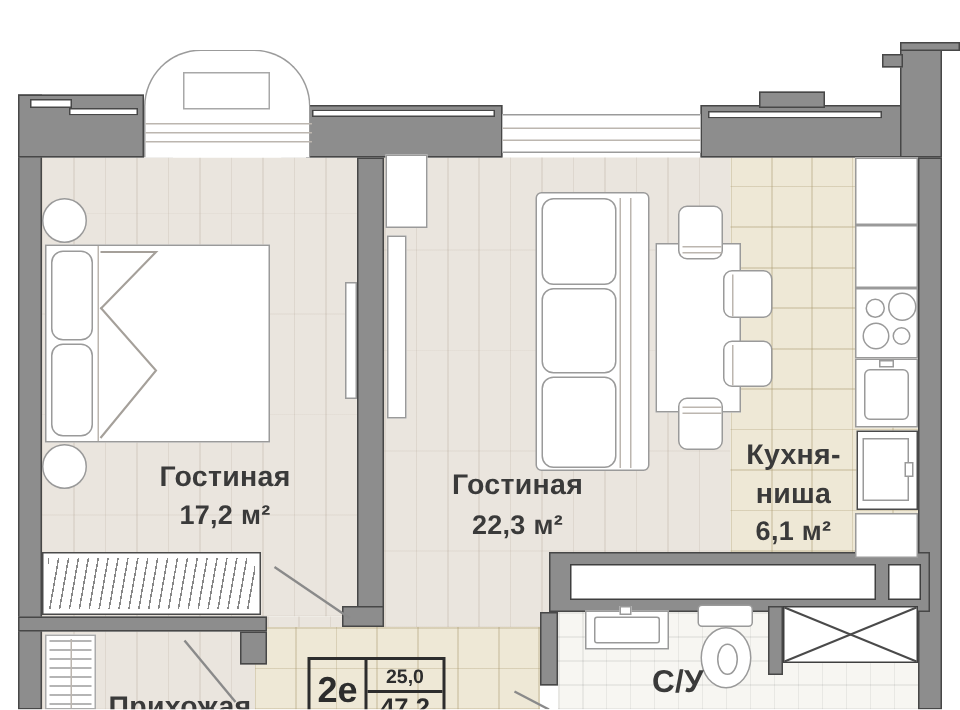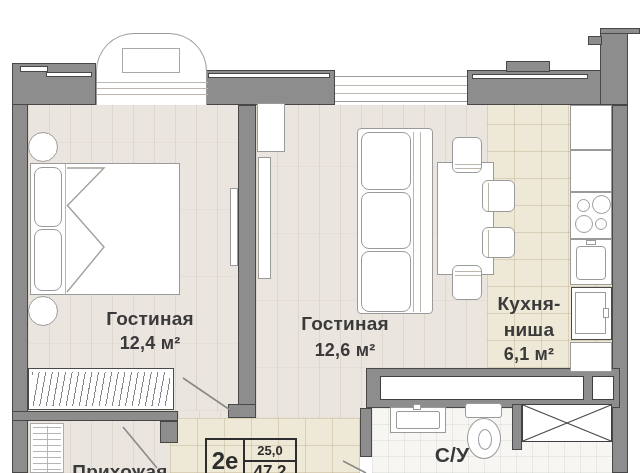--- a/index.html
+++ b/index.html
@@ -174,24 +174,24 @@
     <path d="M67,168 L104,168 L67,206" fill="none" stroke="#a5a09a" stroke-width="1.4"></path>
     <path d="M67,205 L104,247 L67,292" fill="none" stroke="#a5a09a" stroke-width="1.4"></path>
     <line x1="183" y1="378" x2="233" y2="412" stroke="#8a8a8a" stroke-width="1.6"></line>
     <line x1="123" y1="427" x2="157" y2="468" stroke="#8a8a8a" stroke-width="1.6"></line>
     <line x1="343" y1="461" x2="366" y2="473" stroke="#8a8a8a" stroke-width="1.6"></line>
     <line x1="523" y1="405" x2="611" y2="441" stroke="#4a4a4a" stroke-width="1.3"></line>
     <line x1="611" y1="405" x2="523" y2="441" stroke="#4a4a4a" stroke-width="1.3"></line>
   </svg>
 
   <div class="abs room-label fs19" style="left:75px;top:309px;width:150px">Гостиная</div>
-  <div class="abs room-label fs18" style="left:75px;top:334px;width:150px">12,4 м²</div>
+  <div class="abs room-label fs18" style="left:75px;top:334px;width:150px">17,2 м²</div>
 
   <div class="abs room-label fs19" style="left:270px;top:314px;width:150px">Гостиная</div>
-  <div class="abs room-label fs18" style="left:270px;top:341px;width:150px">12,6 м²</div>
+  <div class="abs room-label fs18" style="left:270px;top:341px;width:150px">22,3 м²</div>
 
   <div class="abs room-label fs19" style="left:479px;top:320px;width:100px">ниша</div>
   <div class="abs room-label fs19" style="left:479px;top:294px;width:100px">Кухня-</div>
   <div class="abs room-label fs18" style="left:479px;top:345px;width:100px">6,1 м²</div>
 
   <div class="abs room-label fs21" style="left:422px;top:444px;width:60px">С/У</div>
 
   <div class="abs room-label fs19" style="left:55px;top:462px;width:130px">Прихожая</div>
 
   <div class="abs" id="stamp">

